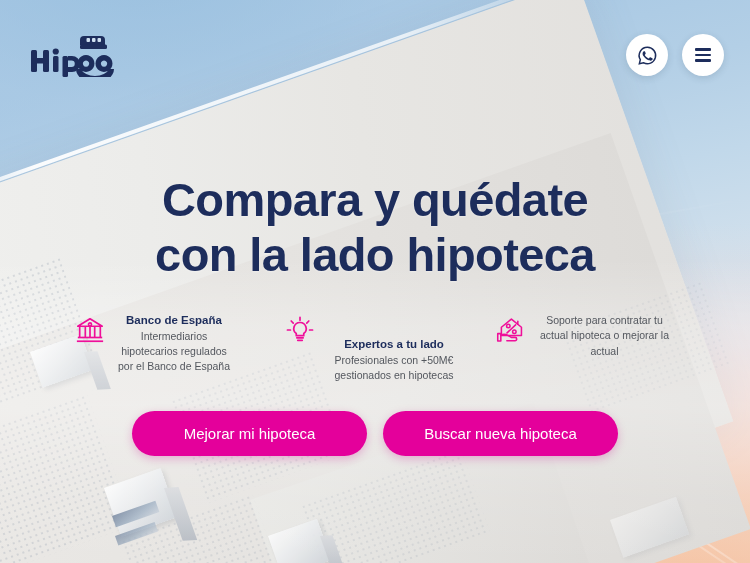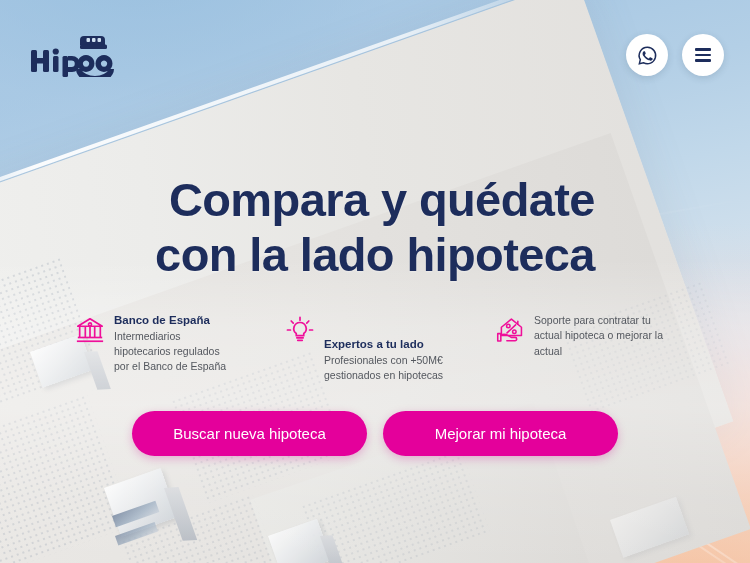--- a/index.html
+++ b/index.html
@@ -179,29 +179,30 @@
     margin-top:172px;
     text-align:center;
     color:#1d2d5c;
     font-size:47px;
     line-height:1.18;
     font-weight:bold;
     letter-spacing:-.6px;
     text-shadow:0 1px 2px rgba(255,255,255,.35);
     max-width:640px;
   }
-  .headline span { display:block;text-align:right; }
+  .headline span { display:block; }
 
   
   .features {
     margin-top:30px;
     width:600px;
     display:flex;
     gap:30px;
     align-items:flex-start;
+    text-align:center;
   }
   .feature { display:flex; gap:9px; align-items:flex-start; flex:1; }
   .feature-icon { flex:0 0 auto; width:30px; height:30px; margin-top:2px; }
   .feature-text { min-width:0; }
   .feature-title {
     color:#1d2d5c;
     font-size:11.5px;
     font-weight:bold;
     line-height:1.28;
     margin-bottom:1px;
@@ -381,18 +382,18 @@
           </svg>
         </span>
         <div class="feature-text f3">
           <div class="feature-body">Soporte para contratar tu actual hipoteca o mejorar la actual</div>
         </div>
       </div>
 
     </section>
 
     <div class="ctas">
+      <button class="cta">Mejorar mi hipoteca</button>
       <button class="cta">Buscar nueva hipoteca</button>
-      <button class="cta">Mejorar mi hipoteca</button>
     </div>
 
   </main>
 </div>
 
 </body></html>

